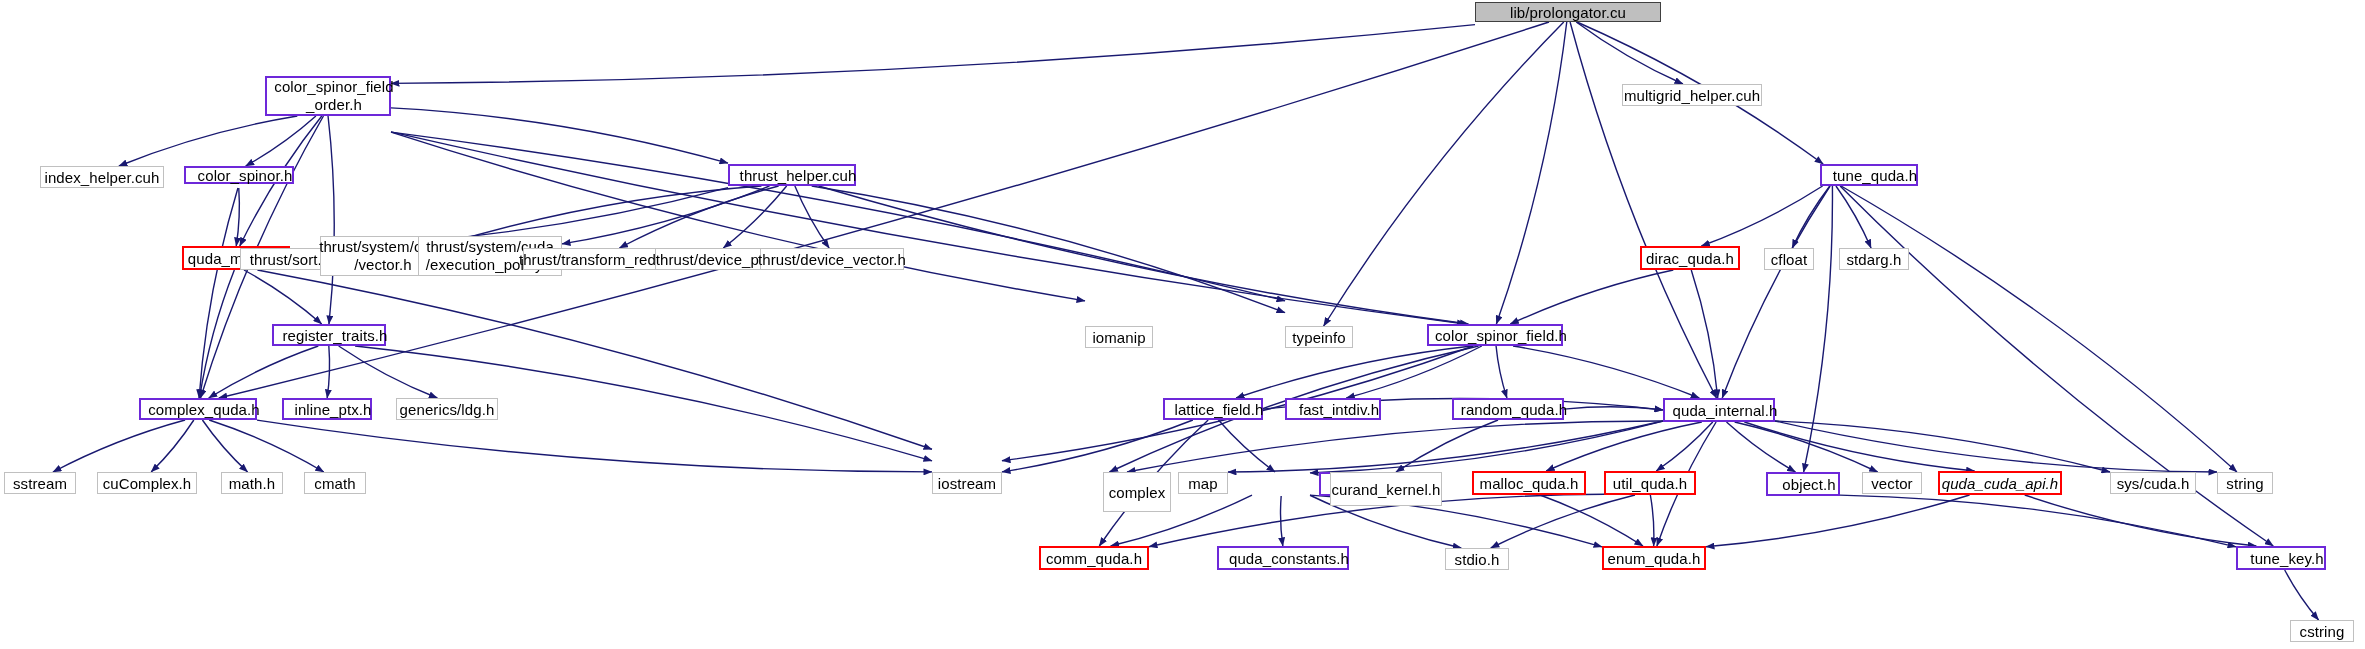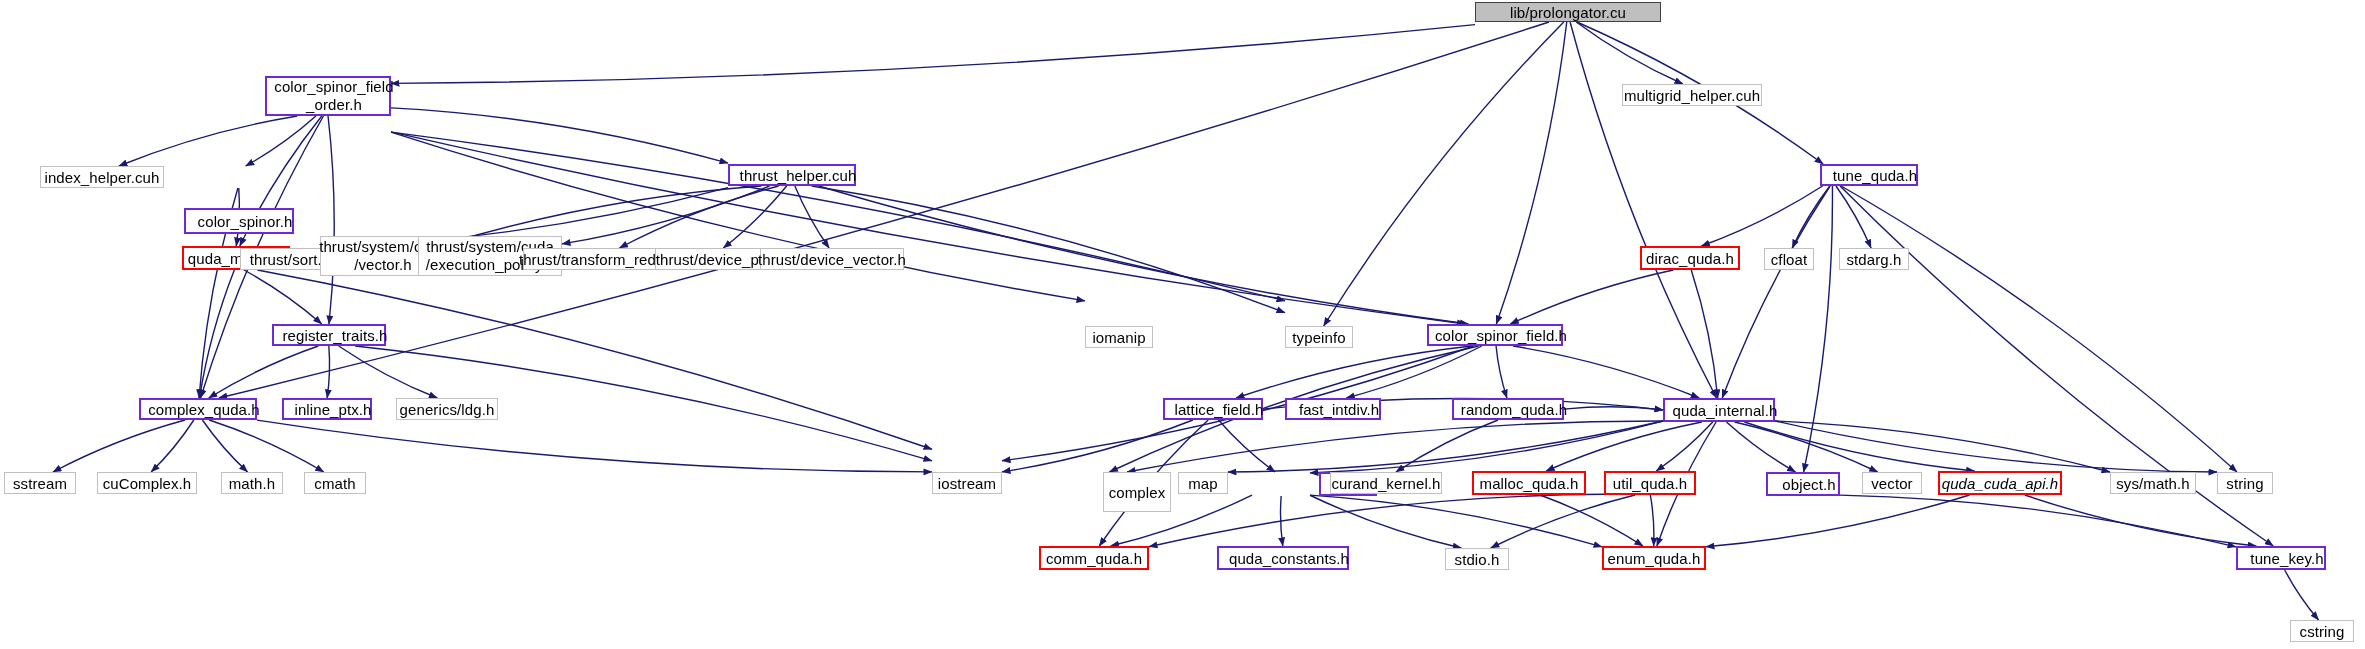--- a/index.html
+++ b/index.html
@@ -138,21 +138,21 @@
         <path d="M1840,495.1 Q2040.849,499.22 2236,546.9" marker-end="url(#ah)"></path>
         <path d="M2024.728,495 Q2137.695,533.23492 2256.272,546" marker-end="url(#ah)"></path>
       </g>
   </svg>
   <div id="node-layer">
       <div class="node n-root b-normal" style="left: 1475px; top: 2px; width: 186px; height: 20px;">lib/prolongator.cu</div>
       <div class="node b-bold" style="left: 265px; top: 76px; width: 126px; height: 40px; line-height: 18px;">color_spinor_field
 _order.h</div>
       <div class="node b-thin" style="left: 1622px; top: 84px; width: 140px; height: 22px;">multigrid_helper.cuh</div>
       <div class="node b-thin" style="left: 40px; top: 166px; width: 124px; height: 22px;">index_helper.cuh</div>
-      <div class="node b-bold" style="left: 184px; top: 166px; width: 110px; height: 26px; margin-top: 42px;">color_spinor.h</div>
+      <div class="node b-bold" style="left: 184px; top: 166px; width: 110px; height: 18px;">color_spinor.h</div>
       <div class="node b-bold" style="left: 728px; top: 164px; width: 128px; height: 22px;">thrust_helper.cuh</div>
       <div class="node b-bold" style="left: 1784px; top: 164px; width: 98px; height: 22px; margin-left: 36px;">tune_quda.h</div>
       <div class="node b-red" style="left: 182px; top: 246px; width: 108px; height: 24px;">quda_matrix.h</div>
       <div class="node b-thin" style="left: 240px; top: 248px; width: 100px; height: 22px;">thrust/sort.h</div>
       <div class="node b-thin" style="left: 320px; top: 236px; width: 126px; height: 40px; line-height: 18px;">thrust/system/cuda
 /vector.h</div>
       <div class="node b-thin" style="left: 418px; top: 236px; width: 144px; height: 40px; line-height: 18px;">thrust/system/cuda
 /execution_policy.h</div>
       <div class="node b-thin" style="left: 523px; top: 248px; width: 166px; height: 22px;">thrust/transform_reduce.h</div>
       <div class="node b-thin" style="left: 655px; top: 248px; width: 126px; height: 22px;">thrust/device_ptr.h</div>
@@ -172,27 +172,27 @@
       <div class="node b-bold" style="left: 1452px; top: 398px; width: 112px; height: 22px;">random_quda.h</div>
       <div class="node b-bold" style="left: 1663px; top: 398px; width: 112px; height: 24px;">quda_internal.h</div>
       <div class="node b-thin" style="left: 4px; top: 472px; width: 72px; height: 22px;">sstream</div>
       <div class="node b-thin" style="left: 97px; top: 472px; width: 100px; height: 22px;">cuComplex.h</div>
       <div class="node b-thin" style="left: 221px; top: 472px; width: 62px; height: 22px;">math.h</div>
       <div class="node b-thin" style="left: 304px; top: 472px; width: 62px; height: 22px;">cmath</div>
       <div class="node b-thin" style="left: 932px; top: 472px; width: 70px; height: 22px;">iostream</div>
       <div class="node b-thin" style="left: 1059px; top: 472px; width: 68px; height: 40px; margin-left: 44px;">complex</div>
       <div class="node b-thin" style="left: 1178px; top: 472px; width: 50px; height: 22px;">map</div>
       <div class="node b-bold" style="left: 1319px; top: 472px; width: 58px; height: 24px;">quda.h</div>
-      <div class="node b-thin" style="left: 1330px; top: 472px; width: 112px; height: 22px;">curand_kernel.h</div>
+      <div class="node b-thin" style="left: 1330px; top: 472px; width: 112px; height: 34px;">curand_kernel.h</div>
       <div class="node b-red" style="left: 1472px; top: 471px; width: 114px; height: 24px;">malloc_quda.h</div>
       <div class="node b-red" style="left: 1604px; top: 471px; width: 92px; height: 24px;">util_quda.h</div>
       <div class="node b-bold" style="left: 1766px; top: 472px; width: 74px; height: 24px;">object.h</div>
       <div class="node b-thin" style="left: 1862px; top: 472px; width: 60px; height: 22px;">vector</div>
       <div class="node b-red" style="left: 1938px; top: 471px; width: 124px; height: 24px; font-style: italic;">quda_cuda_api.h</div>
-      <div class="node b-thin" style="left: 2110px; top: 472px; width: 86px; height: 22px;">sys/math.h</div>
+      <div class="node b-thin" style="left: 2110px; top: 472px; width: 86px; height: 22px;">sys/cuda.h</div>
       <div class="node b-thin" style="left: 2217px; top: 472px; width: 56px; height: 22px;">string</div>
       <div class="node b-red" style="left: 1039px; top: 546px; width: 110px; height: 24px;">comm_quda.h</div>
       <div class="node b-bold" style="left: 1217px; top: 546px; width: 132px; height: 24px;">quda_constants.h</div>
       <div class="node b-thin" style="left: 1445px; top: 548px; width: 64px; height: 22px;">stdio.h</div>
       <div class="node b-red" style="left: 1602px; top: 546px; width: 104px; height: 24px;">enum_quda.h</div>
       <div class="node b-bold" style="left: 2236px; top: 546px; width: 90px; height: 24px;">tune_key.h</div>
       <div class="node b-thin" style="left: 2290px; top: 620px; width: 64px; height: 22px;">cstring</div>
     </div>
 </div>
 

